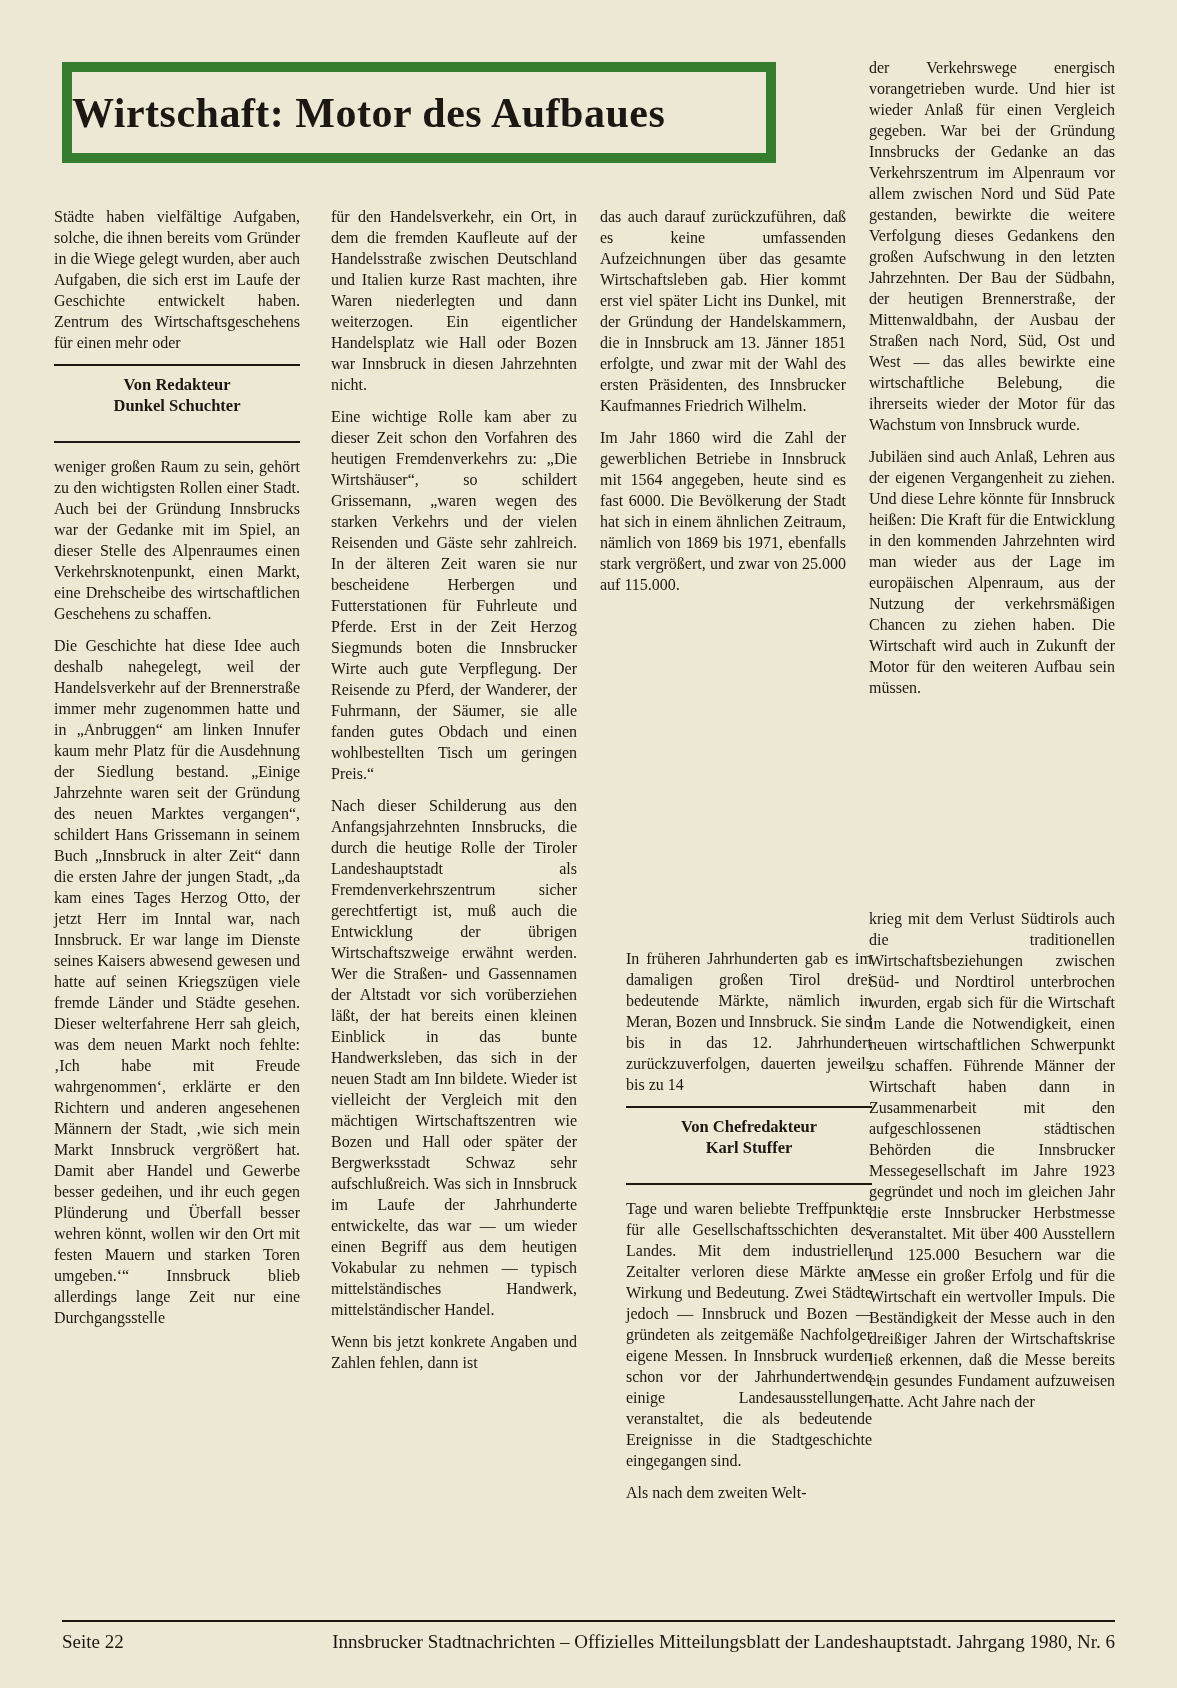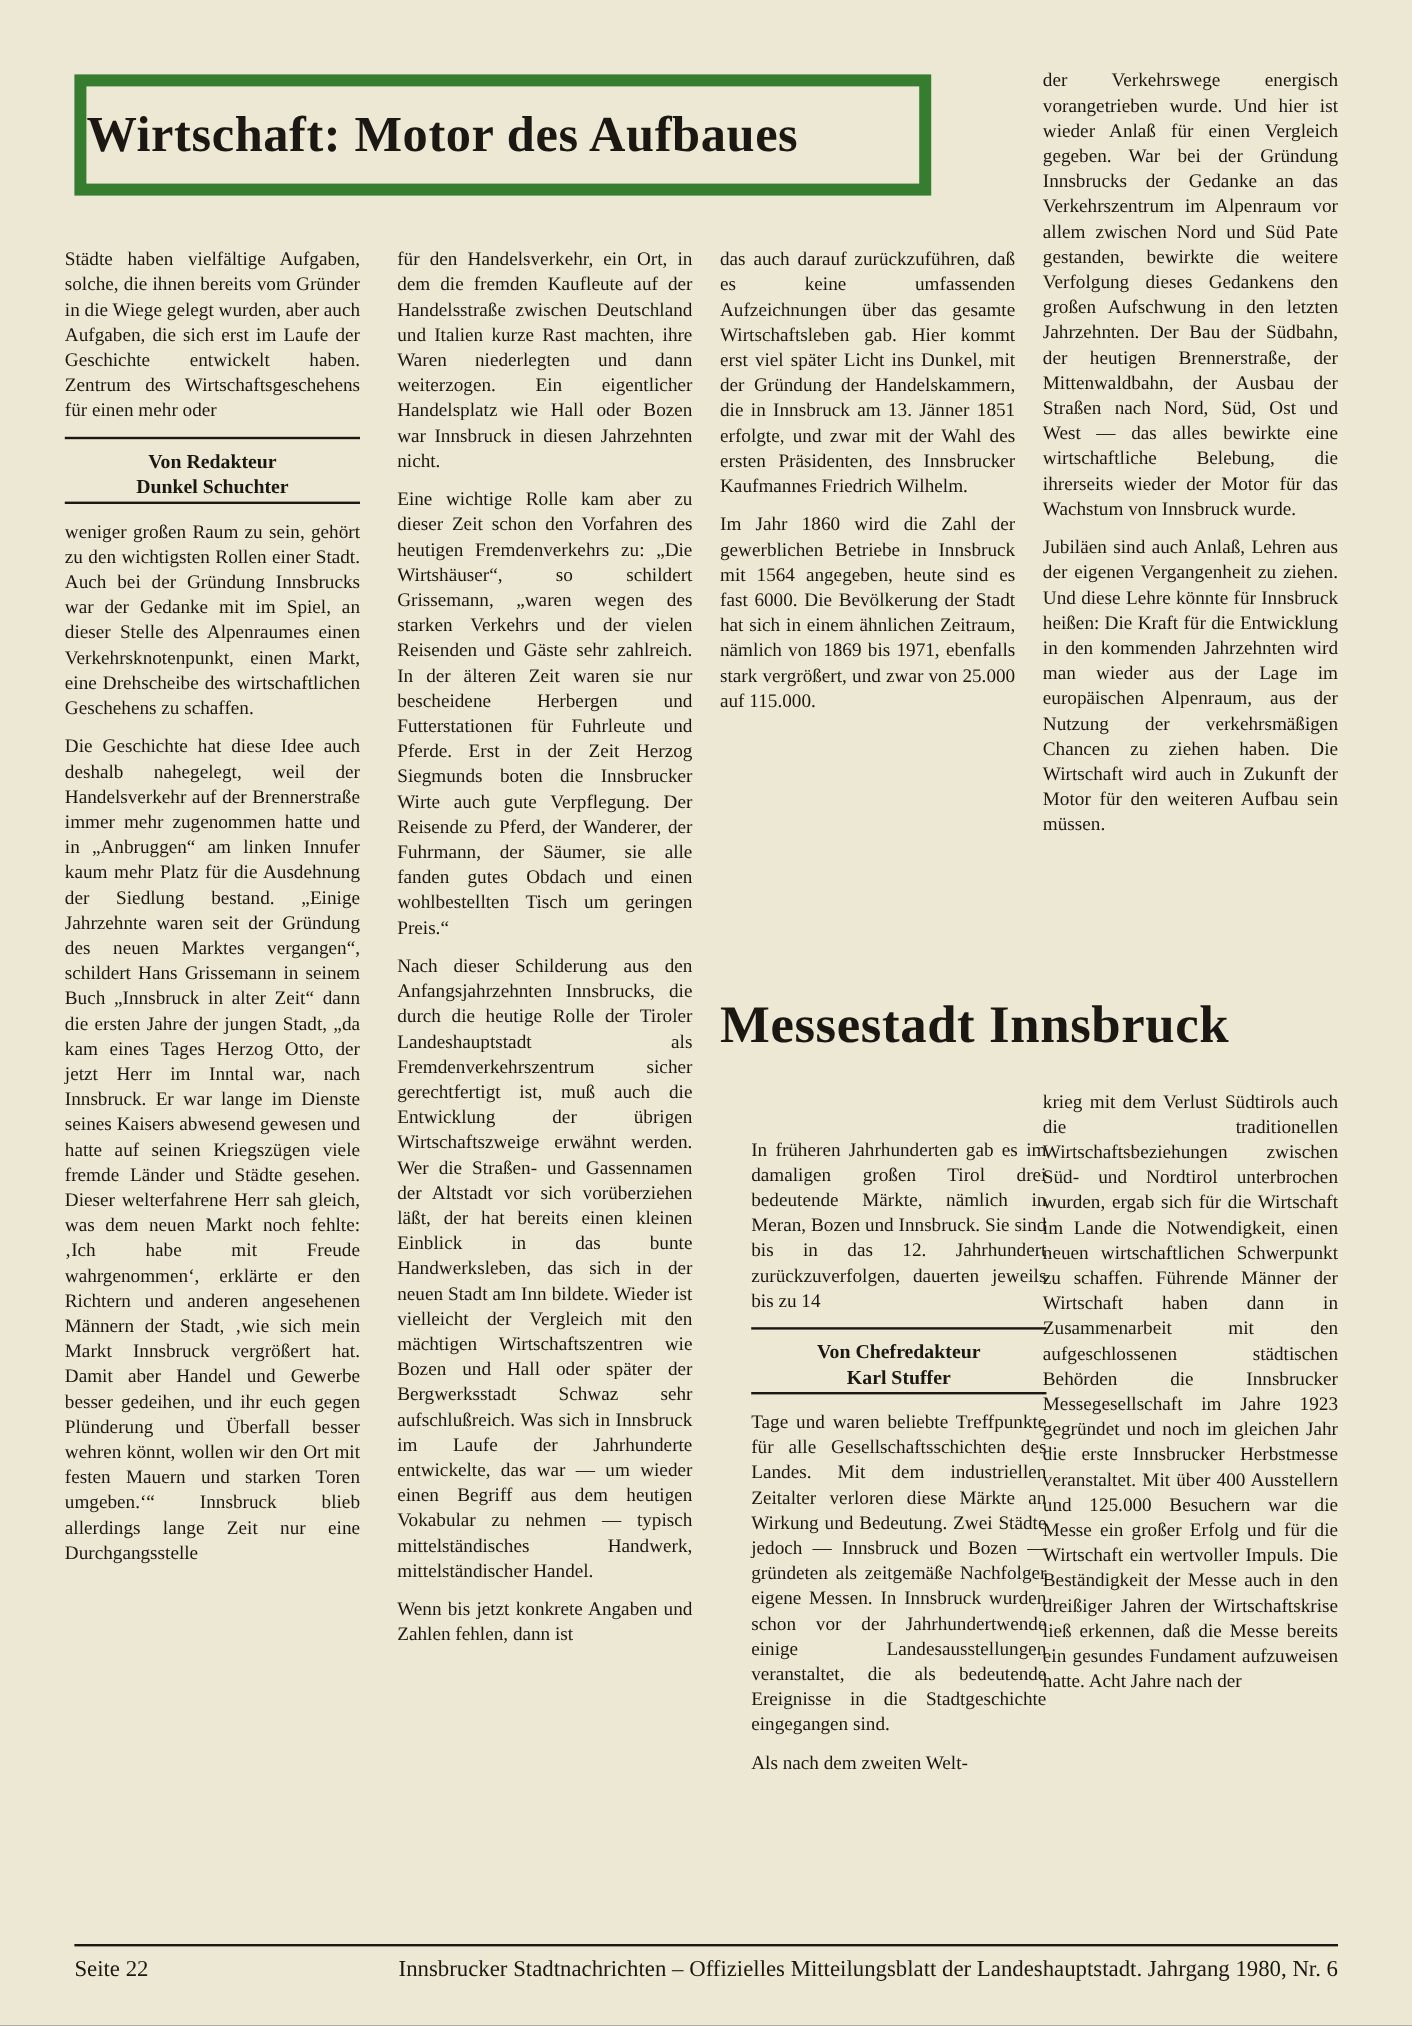--- a/index.html
+++ b/index.html
@@ -32,21 +32,21 @@
   p.body {
     font-size:16px; line-height:21px;
     text-align:justify; text-justify:inter-word;
     hyphens:auto;
     margin:0 0 11px 0;
   }
   .byline {
     border-top:2px solid #1b1813;
     border-bottom:2px solid #1b1813;
     text-align:center;
-    padding:8px 0 2px;
+    padding:8px 0 25px;
     margin:2px 0 13px;
   }
   .byline div { font-size:16.5px; line-height:21px; font-weight:bold; }
   .headline2 {
     position:absolute; left:600px; top:828px; width:516px;
     font-size:44px; font-weight:bold; letter-spacing:0.5px;
     white-space:nowrap;
   }
   .footer-rule {
     position:absolute; left:62px; top:1620px;
@@ -87,21 +87,20 @@
   <div class="col col3">
     <p class="body">das auch darauf zurückzuführen, daß es keine umfassenden Aufzeichnungen über das gesamte Wirtschaftsleben gab. Hier kommt erst viel später Licht ins Dunkel, mit der Gründung der Handelskammern, die in Innsbruck am 13. Jänner 1851 erfolgte, und zwar mit der Wahl des ersten Präsidenten, des Innsbrucker Kaufmannes Friedrich Wilhelm.</p>
     <p class="body">Im Jahr 1860 wird die Zahl der gewerblichen Betriebe in Innsbruck mit 1564 angegeben, heute sind es fast 6000. Die Bevölkerung der Stadt hat sich in einem ähnlichen Zeitraum, nämlich von 1869 bis 1971, ebenfalls stark vergrößert, und zwar von 25.000 auf 115.000.</p>
   </div>
 
   <div class="col col4">
     <p class="body">der Verkehrswege energisch vorangetrieben wurde. Und hier ist wieder Anlaß für einen Vergleich gegeben. War bei der Gründung Innsbrucks der Gedanke an das Verkehrszentrum im Alpenraum vor allem zwischen Nord und Süd Pate gestanden, bewirkte die weitere Verfolgung dieses Gedankens den großen Aufschwung in den letzten Jahrzehnten. Der Bau der Südbahn, der heutigen Brennerstraße, der Mittenwaldbahn, der Ausbau der Straßen nach Nord, Süd, Ost und West — das alles bewirkte eine wirtschaftliche Belebung, die ihrerseits wieder der Motor für das Wachstum von Innsbruck wurde.</p>
     <p class="body">Jubiläen sind auch Anlaß, Lehren aus der eigenen Vergangenheit zu ziehen. Und diese Lehre könnte für Innsbruck heißen: Die Kraft für die Entwicklung in den kommenden Jahrzehnten wird man wieder aus der Lage im europäischen Alpenraum, aus der Nutzung der verkehrsmäßigen Chancen zu ziehen haben. Die Wirtschaft wird auch in Zukunft der Motor für den weiteren Aufbau sein müssen.</p>
   </div>
 
-  <h2 class="headline2">Messestadt Innsbruck</h2>
 
   <div class="col a2-left">
     <p class="body">In früheren Jahrhunderten gab es im damaligen großen Tirol drei bedeutende Märkte, nämlich in Meran, Bozen und Innsbruck. Sie sind bis in das 12. Jahrhundert zurückzuverfolgen, dauerten jeweils bis zu 14</p>
     <div class="byline">
       <div>Von Chefredakteur</div>
       <div>Karl Stuffer</div>
     </div>
     <p class="body">Tage und waren beliebte Treffpunkte für alle Gesellschaftsschichten des Landes. Mit dem industriellen Zeitalter verloren diese Märkte an Wirkung und Bedeutung. Zwei Städte jedoch — Innsbruck und Bozen — gründeten als zeitgemäße Nachfolger eigene Messen. In Innsbruck wurden schon vor der Jahrhundertwende einige Landesausstellungen veranstaltet, die als bedeutende Ereignisse in die Stadtgeschichte eingegangen sind.</p>
     <p class="body">Als nach dem zweiten Welt-</p>
   </div>

